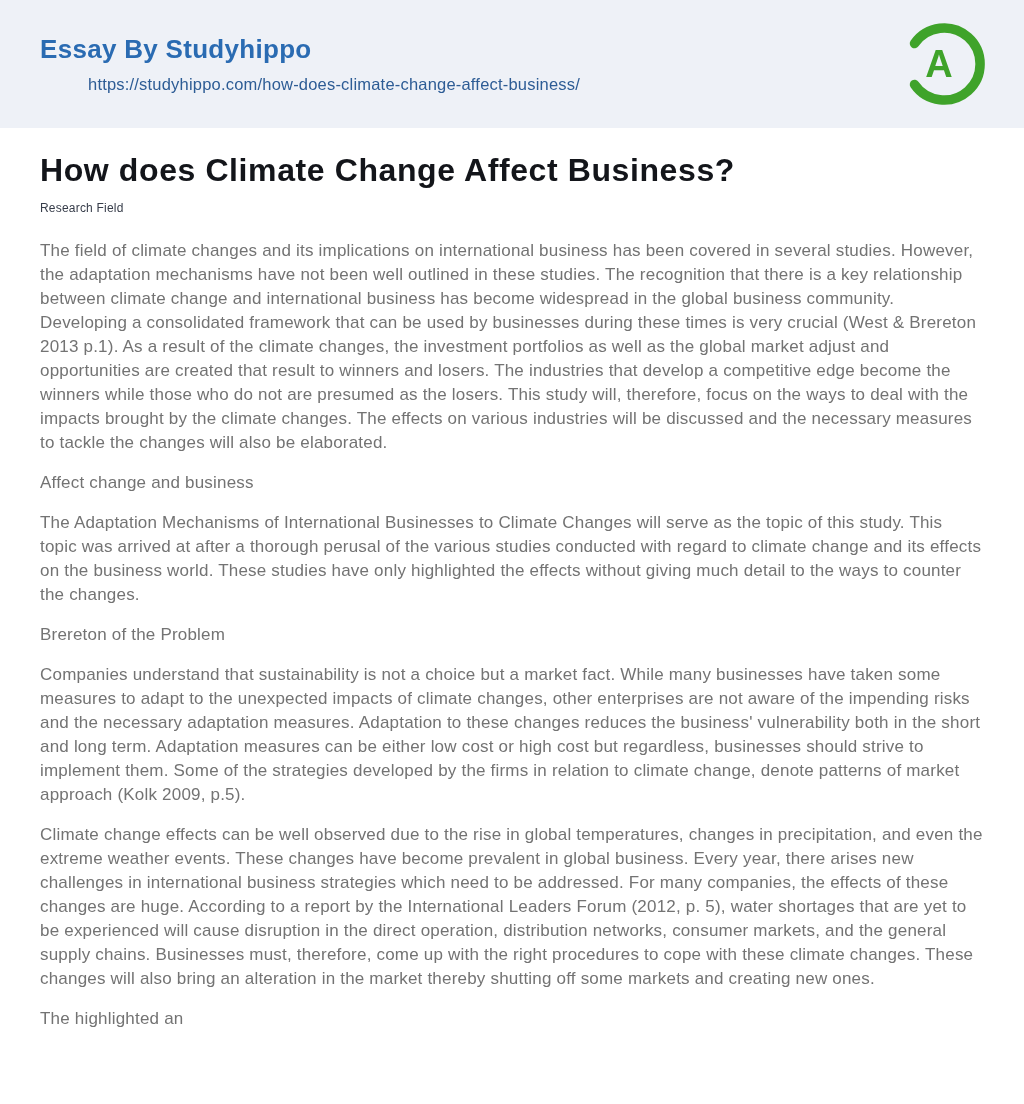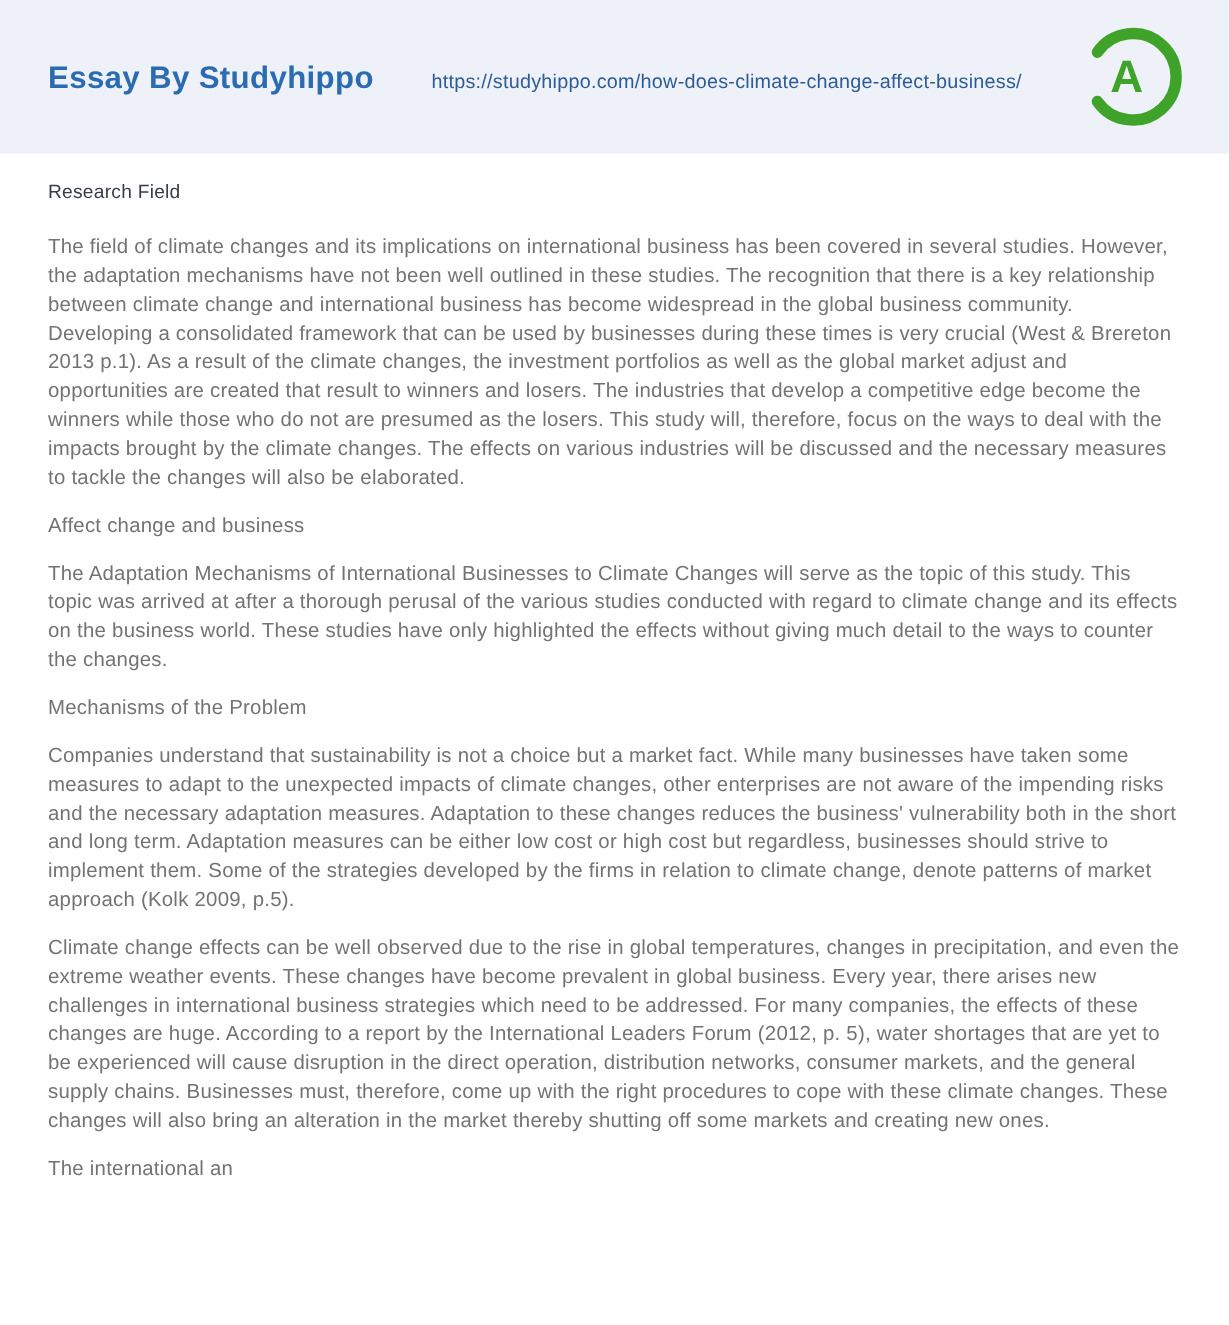--- a/index.html
+++ b/index.html
@@ -13,21 +13,21 @@
     overflow: hidden;
   }
   .page-header {
     background: #eef1f7;
     height: 128px;
     padding: 0 36px 0 40px;
     display: flex;
     align-items: center;
     justify-content: space-between;
   }
-  .header-text { display: flex; }
+  .header-text { display: flex; flex-direction: column; }
   .site-title {
     color: #2a6bb2;
     font-size: 26px;
     font-weight: 700;
     letter-spacing: 0.3px;
   }
   .page-url {
     margin-top: 10px;
     color: #2d5c95;
     font-size: 16.5px;
@@ -41,21 +41,21 @@
   }
   .article-title {
     color: #13151a;
     font-size: 32px;
     font-weight: 800;
     letter-spacing: 0.6px;
     margin-bottom: 12px;
   }
   .article-subtitle {
     color: #363c49;
-    font-size: 16px;
+    font-size: 12px;
     letter-spacing: 0.2px;
     margin-bottom: 24px;
   }
   .article-body p {
     color: #737373;
     font-size: 17px;
     line-height: 24px;
     letter-spacing: 0.2px;
     margin-bottom: 16px;
     max-width: 948px;
@@ -69,23 +69,24 @@
     <div class="site-title">Essay By Studyhippo</div>
     <div class="page-url">https://studyhippo.com/how-does-climate-change-affect-business/</div>
   </div>
   <svg class="brand-logo" viewBox="0 0 88 88" aria-hidden="true">
     <path d="M 14.5 64.5 A 36 36 0 1 0 14.5 23.5" fill="none" stroke="#3fa32a" stroke-width="9.5" stroke-linecap="round"></path>
     <text x="39" y="57" text-anchor="middle" font-family="Liberation Sans, DejaVu Sans, sans-serif" font-size="38" font-weight="600" fill="#3fa32a">A</text>
   </svg>
 </header>
 
 <main class="main-content">
+  <h1 class="article-title">How does Climate Change Affect Business?</h1>
   <div class="article-subtitle">Research Field</div>
   <div class="article-body" id="article-body">
       <p>The field of climate changes and its implications on international business has been covered in several studies. However, the adaptation mechanisms have not been well outlined in these studies. The recognition that there is a key relationship between climate change and international business has become widespread in the global business community. Developing a consolidated framework that can be used by businesses during these times is very crucial (West &amp; Brereton 2013 p.1). As a result of the climate changes, the investment portfolios as well as the global market adjust and opportunities are created that result to winners and losers. The industries that develop a competitive edge become the winners while those who do not are presumed as the losers. This study will, therefore, focus on the ways to deal with the impacts brought by the climate changes. The effects on various industries will be discussed and the necessary measures to tackle the changes will also be elaborated.</p>
       <p>Affect change and business</p>
       <p>The Adaptation Mechanisms of International Businesses to Climate Changes will serve as the topic of this study. This topic was arrived at after a thorough perusal of the various studies conducted with regard to climate change and its effects on the business world. These studies have only highlighted the effects without giving much detail to the ways to counter the changes.</p>
-      <p>Mechanisms of the Problem</p>
+      <p>Brereton of the Problem</p>
       <p>Companies understand that sustainability is not a choice but a market fact. While many businesses have taken some measures to adapt to the unexpected impacts of climate changes, other enterprises are not aware of the impending risks and the necessary adaptation measures. Adaptation to these changes reduces the business' vulnerability both in the short and long term. Adaptation measures can be either low cost or high cost but regardless, businesses should strive to implement them. Some of the strategies developed by the firms in relation to climate change, denote patterns of market approach (Kolk 2009, p.5).</p>
       <p>Climate change effects can be well observed due to the rise in global temperatures, changes in precipitation, and even the extreme weather events. These changes have become prevalent in global business. Every year, there arises new challenges in international business strategies which need to be addressed. For many companies, the effects of these changes are huge. According to a report by the International Leaders Forum (2012, p. 5), water shortages that are yet to be experienced will cause disruption in the direct operation, distribution networks, consumer markets, and the general supply chains. Businesses must, therefore, come up with the right procedures to cope with these climate changes. These changes will also bring an alteration in the market thereby shutting off some markets and creating new ones.</p>
-      <p>The international an</p>
+      <p>The highlighted an</p>
     </div>
 </main>
 
 </body></html>

